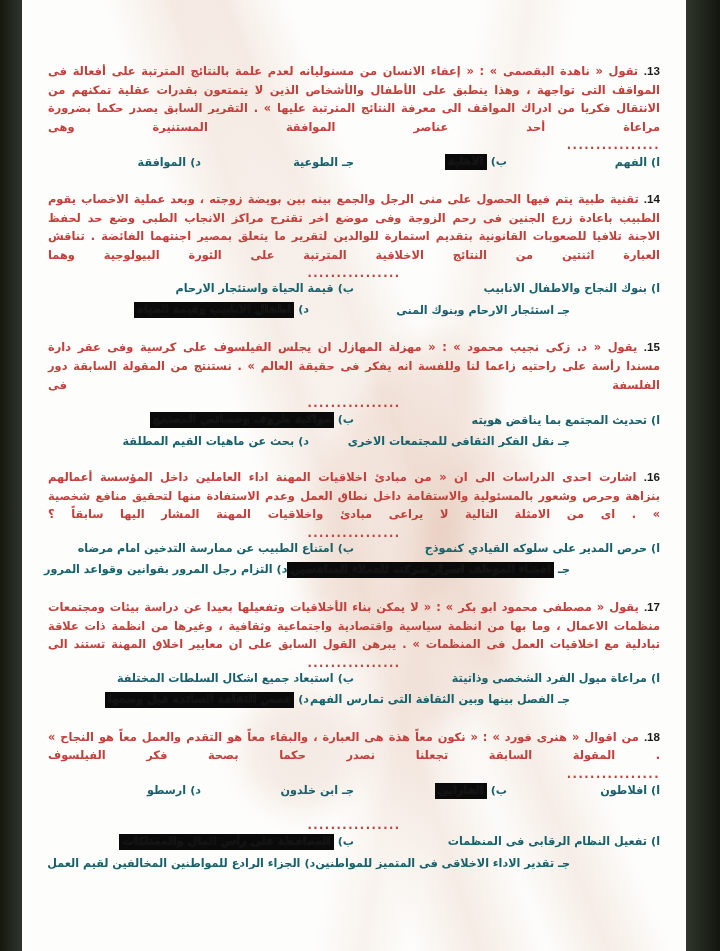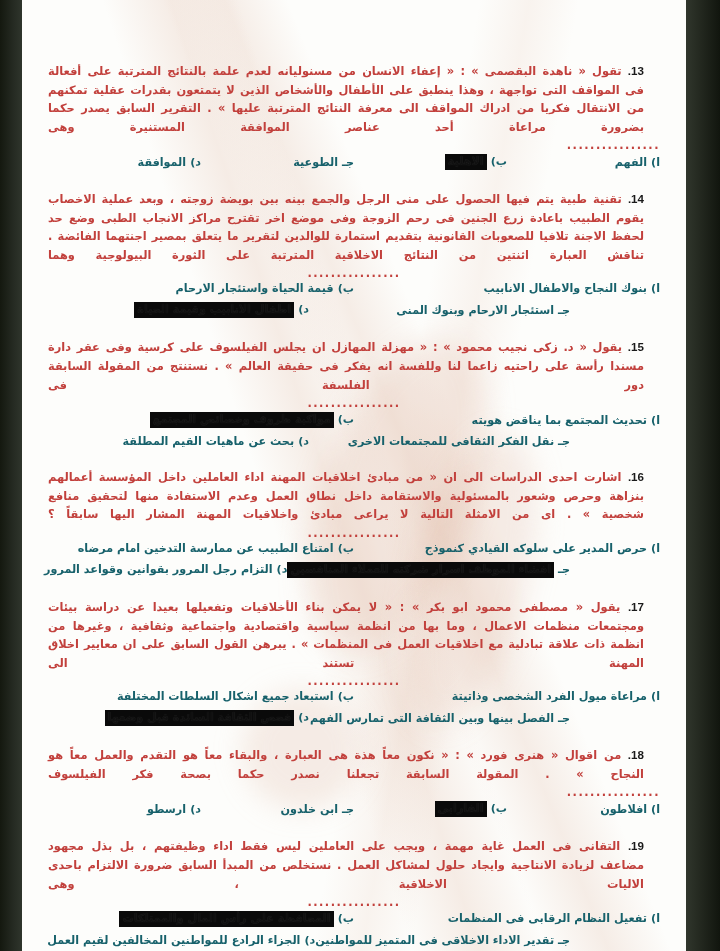--- a/index.html
+++ b/index.html
@@ -73,21 +73,21 @@
     position: relative;
   }
   .q-body {
     color: #c2403c;
     font-size: 11.4px;
     line-height: 1.62;
     font-weight: 700;
     text-align: justify;
     text-align-last: justify;
     letter-spacing: -0.1px;
-    margin: 0 16px 3px 0;
+    margin: 0 0 3px 0;
     word-spacing: 1px;
   }
   .q-num {
     font-family: "Liberation Sans", sans-serif;
     color: #1a1a1a;
     font-weight: 700;
     font-size: 11.6px;
   }
 
   
@@ -303,21 +303,20 @@
               <span class="opt-text">ابن خلدون</span>
             </span>
             <span class="opt">
               <span class="opt-key">د)</span>
               <span class="opt-text">ارسطو</span>
             </span>
           </div>
         </div>
         <div class="spacer-md"></div>
         <div class="question">
-          <p class="q-body"><span class="q-num">19.</span> <span>التقانى فى العمل غاية مهمة ، ويجب على العاملين ليس فقط اداء وظيفتهم ، بل بذل مجهود مضاعف لزيادة الانتاجية وايجاد حلول لمشاكل العمل . نستخلص من المبدأ السابق ضرورة الالتزام باحدى الاليات الاخلاقية ، وهى</span></p>
           <div class="dots-line">................</div>
           <div class="opt-row two-even">
             <span class="opt">
               <span class="opt-key">ا)</span>
               <span class="opt-text">تفعيل النظام الرقابى فى المنظمات</span>
             </span>
             <span class="opt highlight">
               <span class="opt-key">ب)</span>
               <span class="opt-text">المحافظة على رأس المال والممتلكات</span>
             </span>

